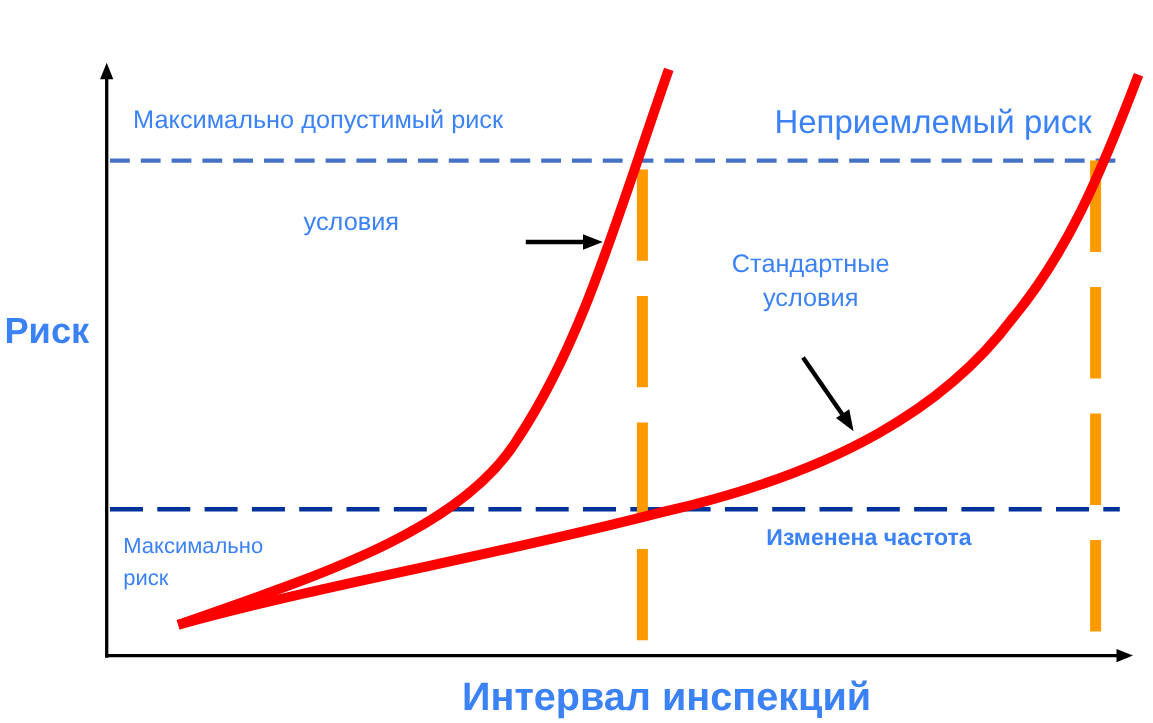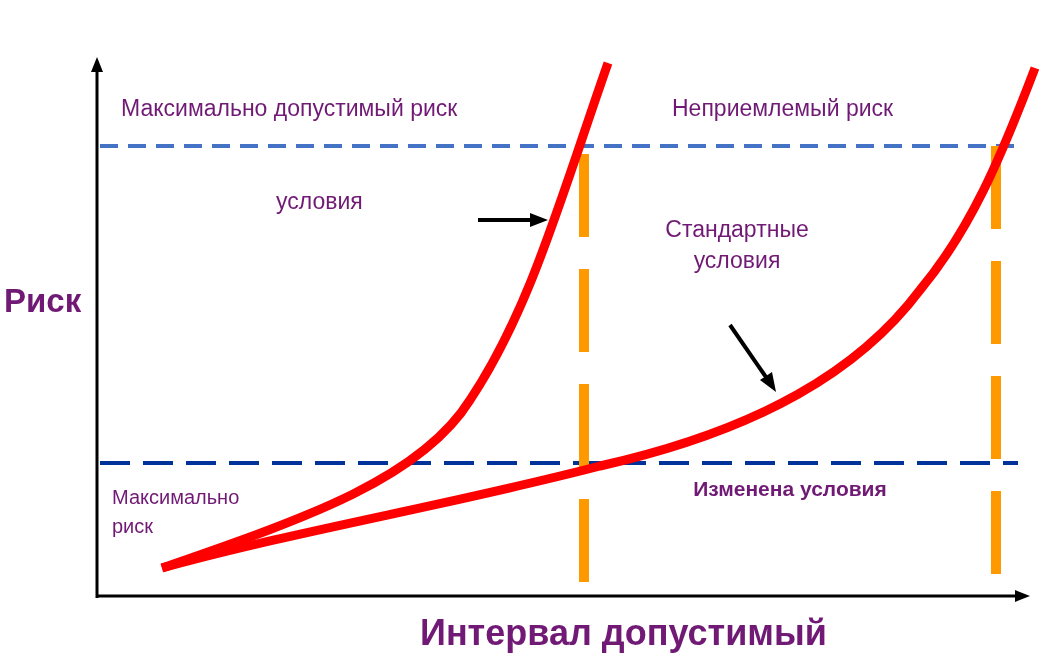--- a/index.html
+++ b/index.html
@@ -1,24 +1,24 @@
 <!DOCTYPE html>
 <html><head>
   <meta charset="utf-8">
   <style>
     html, body { margin: 0; padding: 0; background: #ffffff; }
     body { width: 1048px; height: 657px; position: relative; overflow: hidden; }
     svg.canvas { position: absolute; left: 0; top: 0; }
-    .lbl { position: absolute; white-space: nowrap; color: #701a75; }
+    .lbl { position: absolute; white-space: nowrap; color: #3b82f6; }
     .sans { font-family: "Liberation Sans", sans-serif; }
     .serif { font-family: Liberation Sans, sans-serif; }
     .max-risk { left: 121px; top: 95px; font-size: 23px; }
-    .unacc-risk { left: 672px; top: 95px; font-size: 23px; }
+    .unacc-risk { left: 704px; top: 95px; font-size: 30px; }
     .corr { left: 276px; top: 186px; font-size: 23px; line-height: 31px; }
-    .std { left: 642px; top: 214px; font-size: 23px; line-height: 31px; text-align: center; width: 190px; }
+    .std { left: 642px; top: 224px; font-size: 23px; line-height: 31px; text-align: center; width: 190px; }
     .allow { left: 112px; top: 483px; font-size: 20px; line-height: 29px; }
     .changed { left: 650px; top: 474px; font-size: 21px; font-weight: bold; line-height: 30px; text-align: center; width: 280px; }
     .ylabel { left: 4px; top: 282px; font-size: 33px; font-weight: bold; }
     .xlabel { left: 420px; top: 612px; font-size: 36px; font-weight: bold; }
     .lbl span { display: block; }
   </style>
 </head>
 <body>
 
 <svg class="canvas" width="1048" height="657" viewBox="0 0 1048 657">
@@ -60,17 +60,17 @@
   <span>Стандартные</span>
   <span>условия</span>
 </div>
 
 <div class="lbl serif allow">
   <span>Максимально</span>
   <span>риск</span>
 </div>
 
 <div class="lbl serif changed">
-  <span>Изменена условия</span>
+  <span>Изменена частота</span>
 </div>
 
 <div class="lbl serif ylabel">Риск</div>
-<div class="lbl serif xlabel">Интервал допустимый</div>
+<div class="lbl serif xlabel">Интервал инспекций</div>
 
 </body></html>

